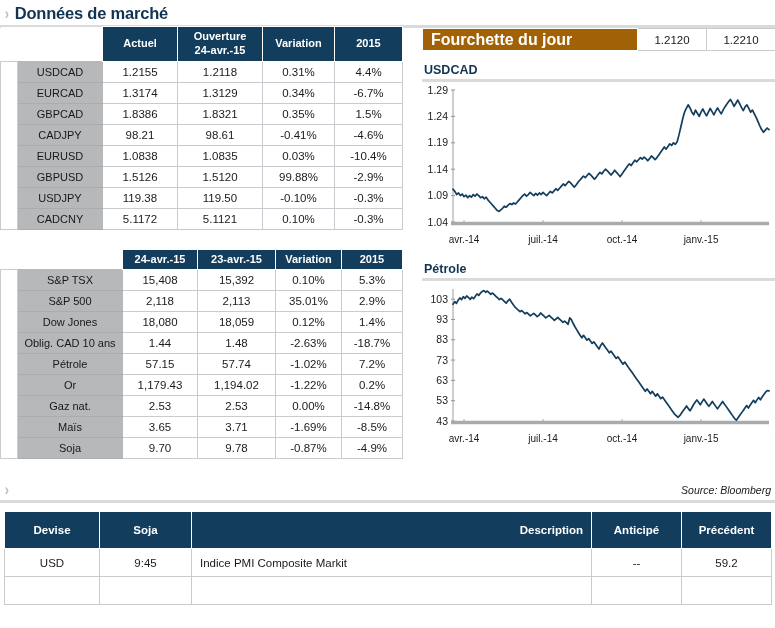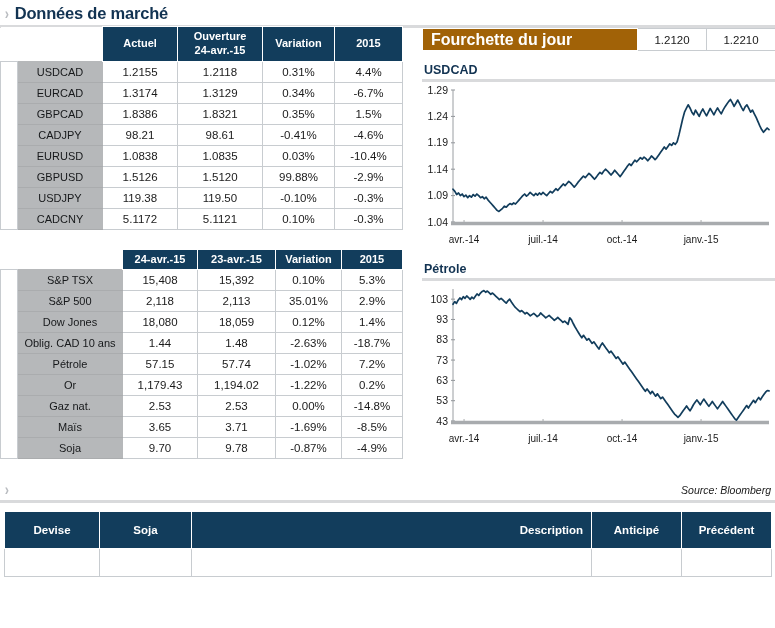--- a/index.html
+++ b/index.html
@@ -414,20 +414,27 @@
         <tr>
           <th>Devise</th>
           <th>Soja</th>
           <th style="text-align:right">Description</th>
           <th>Anticipé</th>
           <th>Précédent</th>
         </tr>
       </thead>
       <tbody id="eco-body">
           <tr>
+            <td class="">USD</td>
+            <td class="">9:45</td>
+            <td class="desc">Indice PMI Composite Markit</td>
+            <td class="">--</td>
+            <td class="">59.2</td>
+          </tr>
+          <tr>
             <td class=""></td>
             <td class=""></td>
             <td class="desc"></td>
             <td class=""></td>
             <td class=""></td>
           </tr>
         </tbody>
     </table>
   </div>
 

